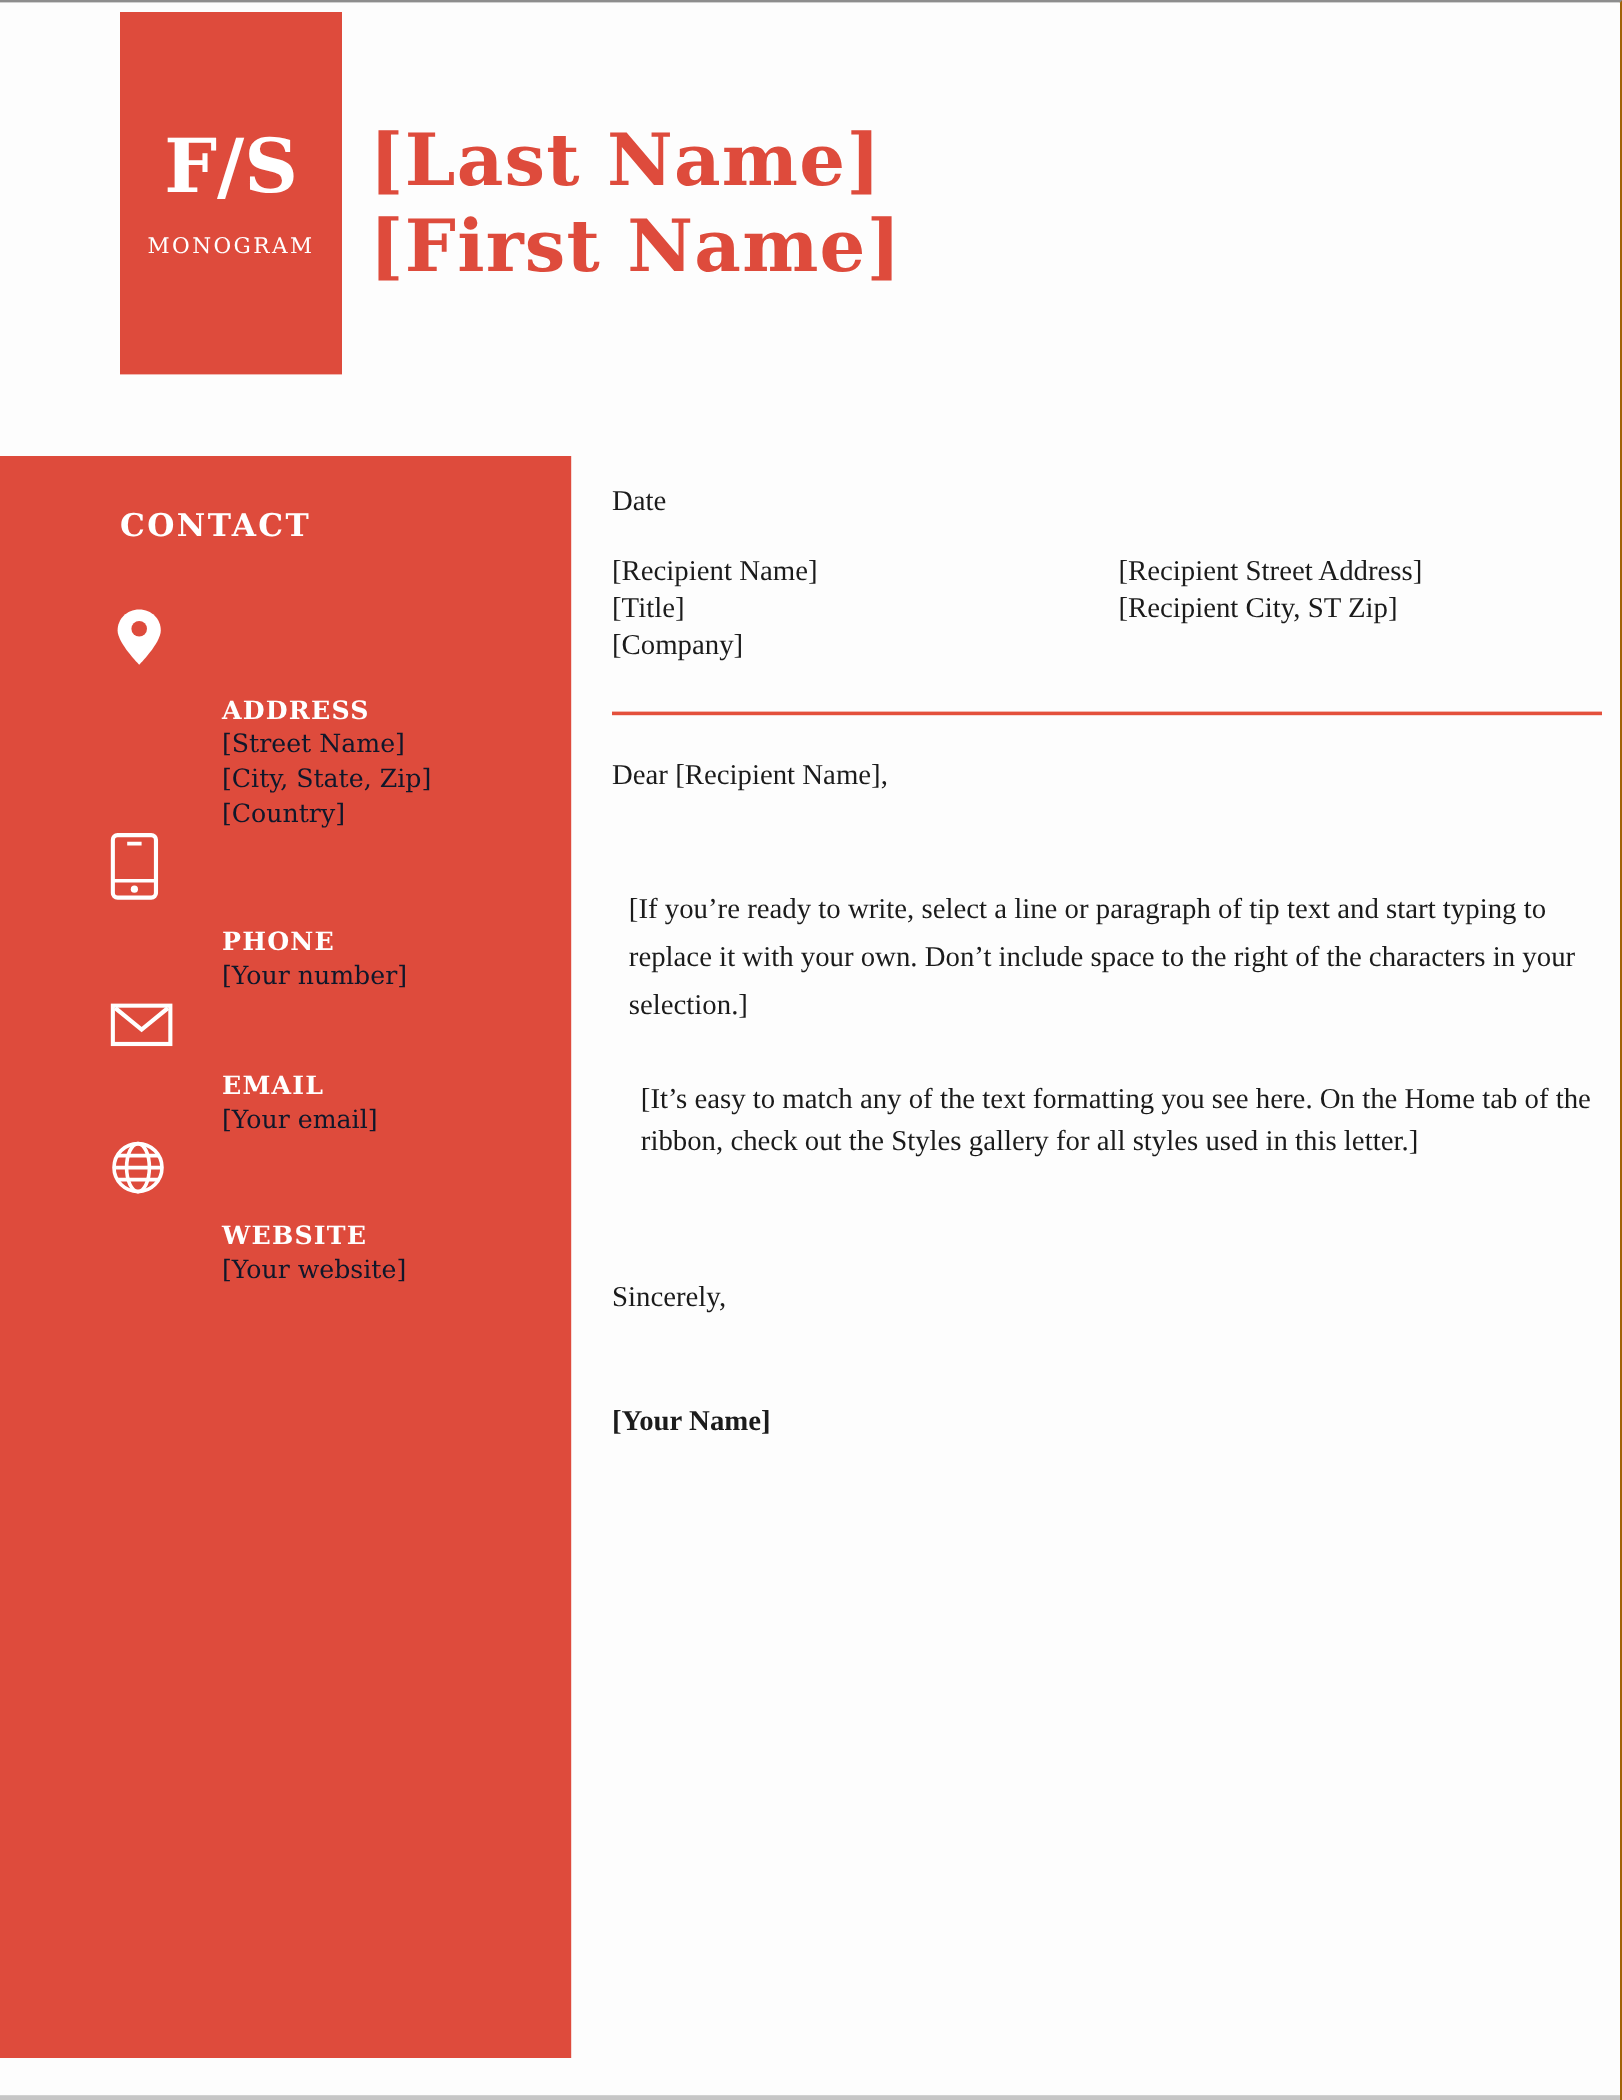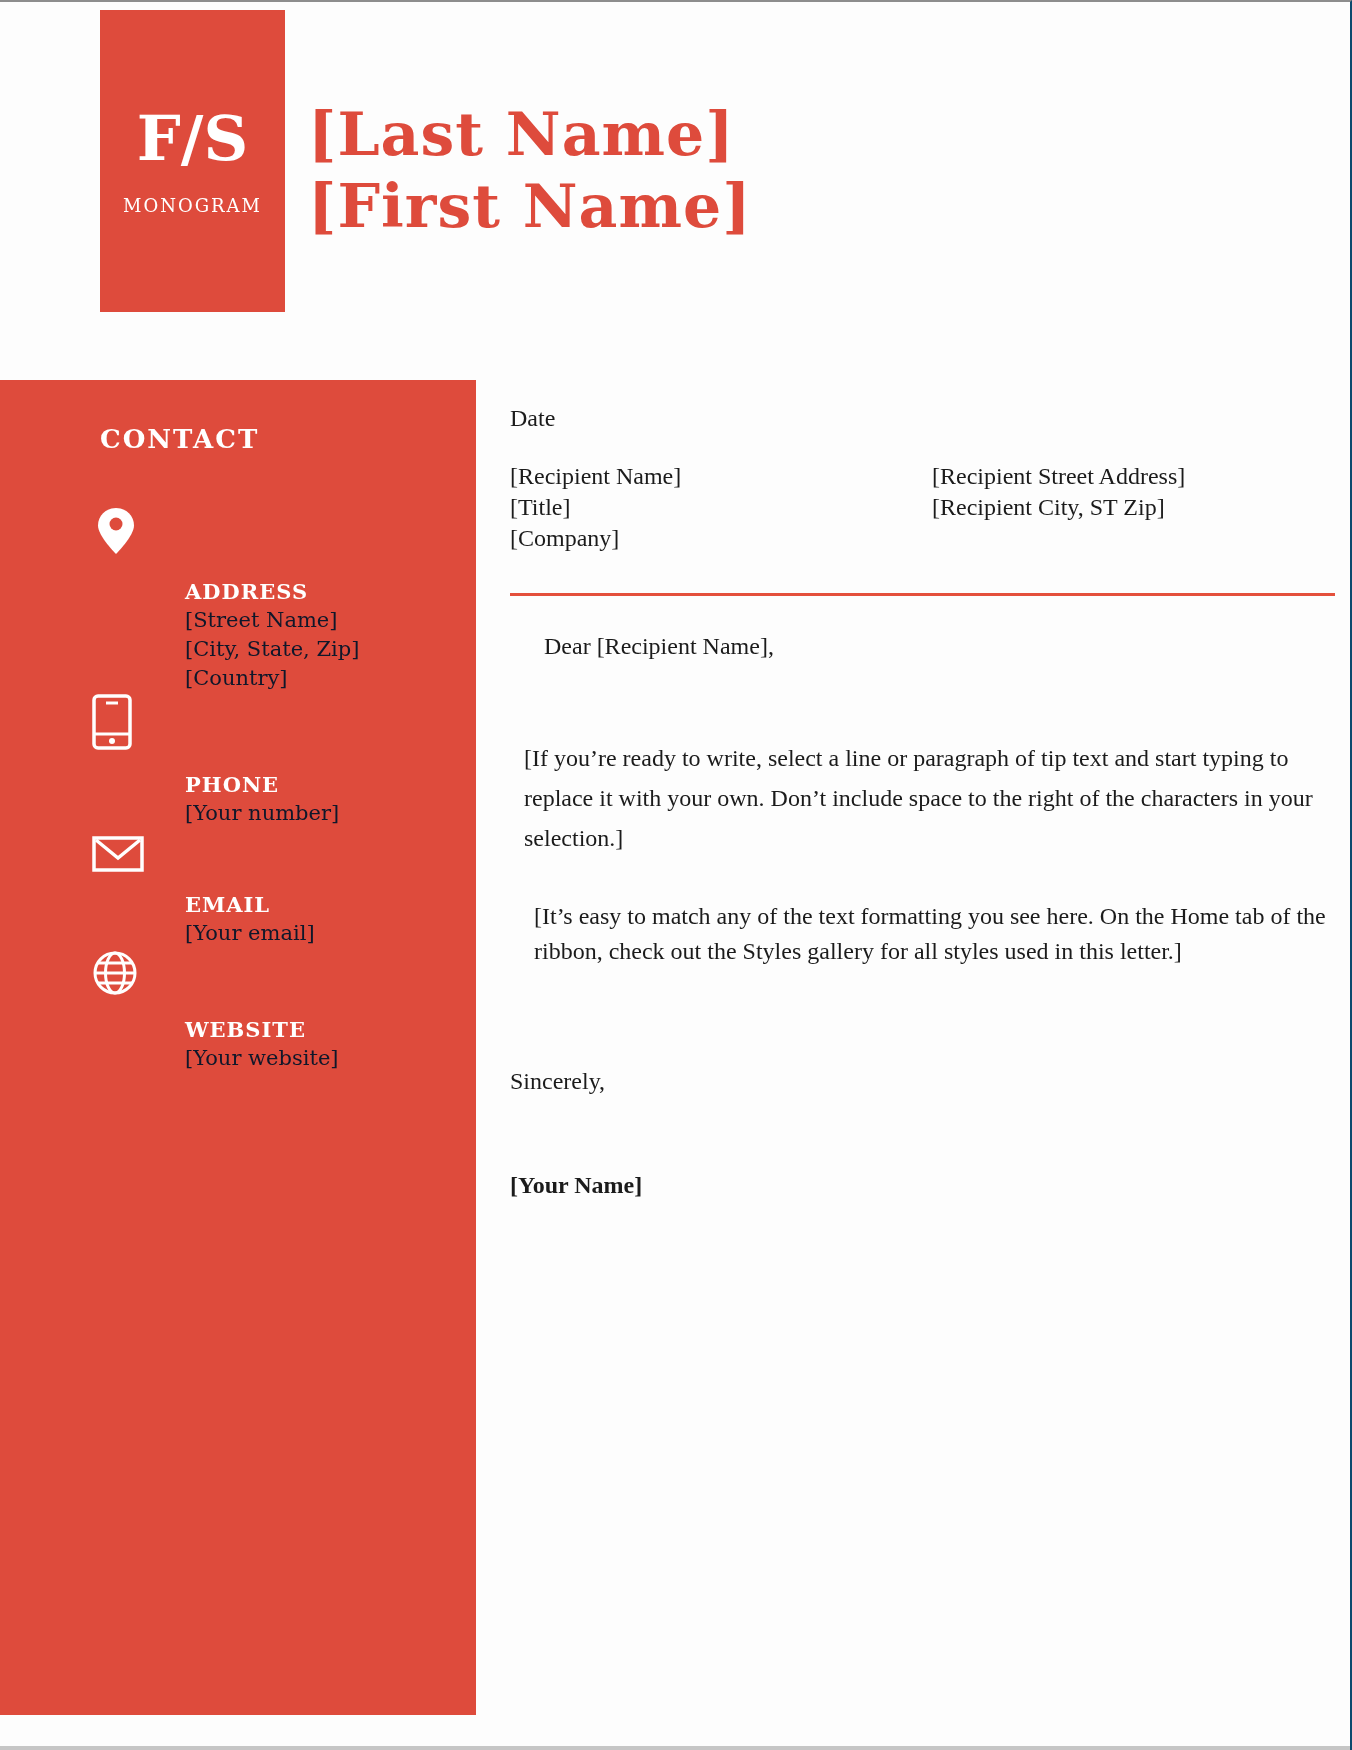--- a/index.html
+++ b/index.html
@@ -6,21 +6,21 @@
   body{
     width:1352px;height:1750px;
     background:#fdfdfd;
     font-family:"Liberation Serif", serif;
     position:relative;
     overflow:hidden;
   }
   .page{
     position:absolute;inset:0;
     border-top:2px solid #8d8d8d;
-    border-right:2px solid #0c4a6e;
+    border-right:2px solid #a16207;
     box-sizing:border-box;
   }
   .bottom-edge{
     position:absolute;left:0;right:0;bottom:0;height:4px;
     background:#c6c6c6;
   }
   
   .monogram-box{
     position:absolute;left:100px;top:8px;width:185px;height:302px;
     background:#de4b3c;
@@ -75,21 +75,21 @@
     position:absolute;left:510px;top:0;width:828px;
     color:#1b1b1b;font-size:24px;
   }
   .date-line{position:absolute;top:403px;left:0;}
   .recipient-left{position:absolute;top:459px;left:0;line-height:31px;}
   .recipient-right{position:absolute;top:459px;left:422px;line-height:31px;}
   .divider{
     position:absolute;top:591px;left:0;width:825px;height:3px;
     background:#e4503c;
   }
-  .salutation{position:absolute;top:631px;left:0;margin-left:34px;}
+  .salutation{position:absolute;top:631px;left:0;}
   .para1{position:absolute;top:736px;left:0;width:828px;line-height:40px;margin-left:14px;}
   .para2{position:absolute;top:897px;left:4px;width:828px;line-height:35px;margin-left:20px;}
   .closing{position:absolute;top:1066px;left:0;}
   .signature{position:absolute;top:1170px;left:0;font-weight:bold;}
   svg{display:block;}
 </style>
 </head>
 <body>
 
 <div class="page">

